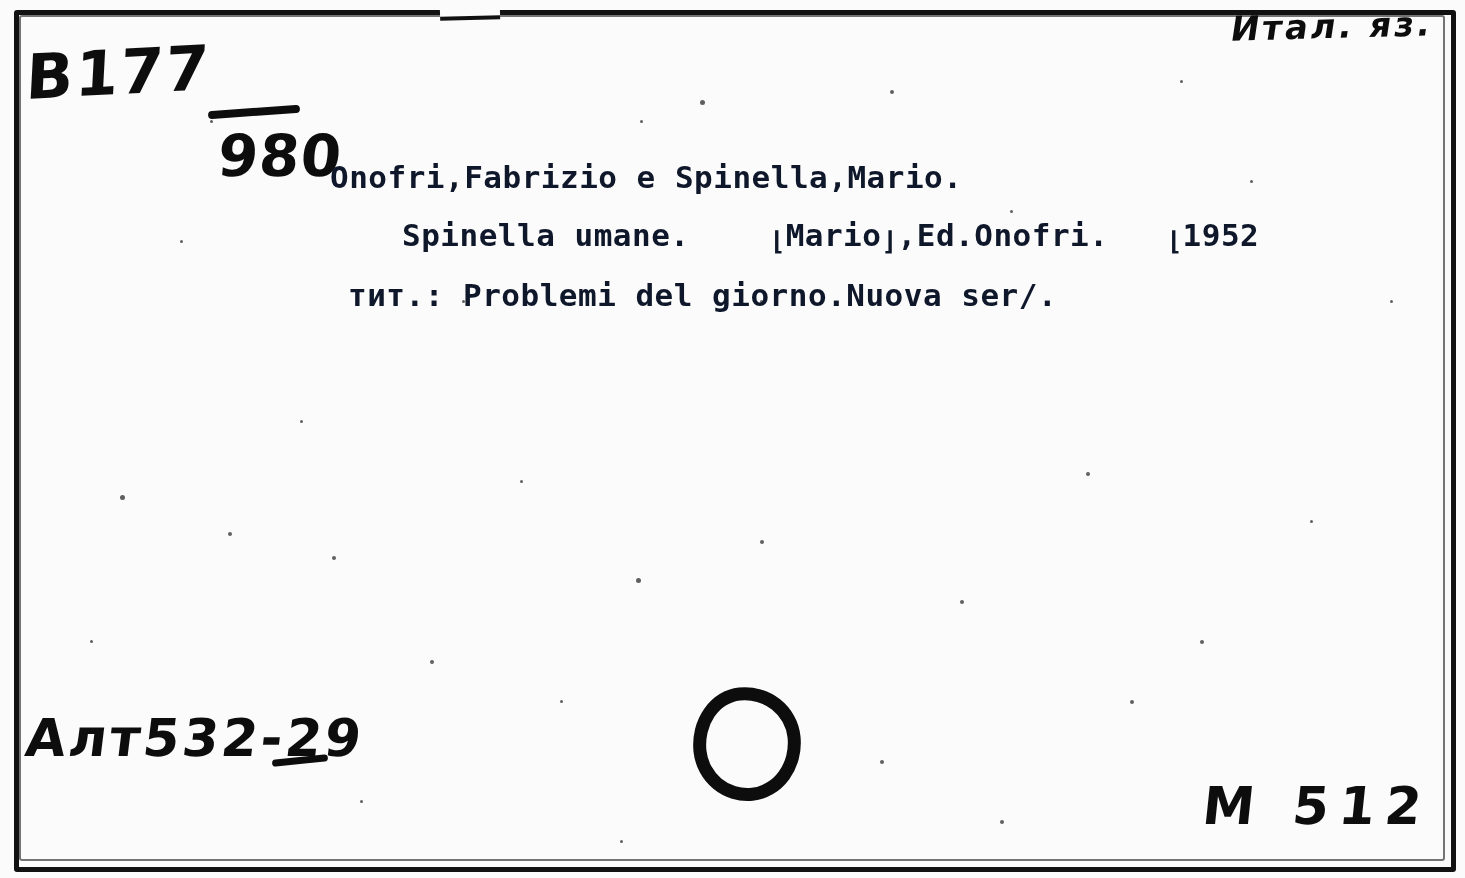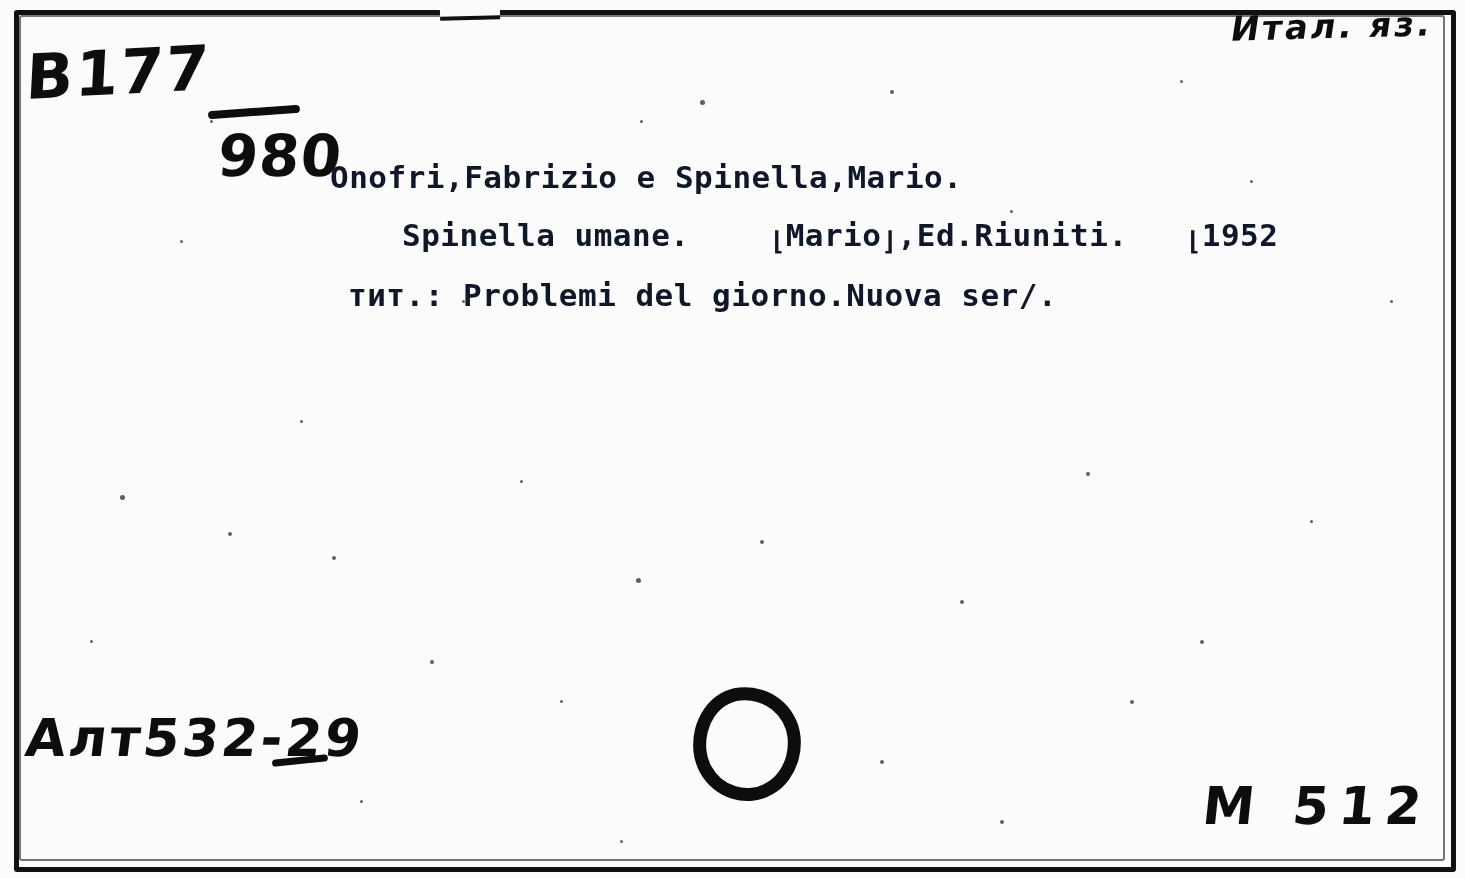--- a/index.html
+++ b/index.html
@@ -201,21 +201,21 @@
     </div>
 
   <div class="hand" id="lang-note">Итал. яз.</div>
 
   <div class="hand" id="shelfmark-top">B177</div>
   <div id="shelfmark-underline"></div>
   <div class="hand" id="shelfmark-bottom">980</div>
 
   <div id="typed">
     <div class="tline">Onofri,Fabrizio e Spinella,Mario.</div>
-    <div class="tline indent1"><span>Spinella umane.</span><span class="gap-md"></span><span class="bracket">⌊</span><span>Mario</span><span class="bracket">⌋</span><span>,Ed.Riuniti.</span><span class="gap-sm"></span><span class="bracket">⌊</span><span>1952</span></div>
+    <div class="tline indent1"><span>Spinella umane.</span><span class="gap-md"></span><span class="bracket">⌊</span><span>Mario</span><span class="bracket">⌋</span><span>,Ed.Onofri.</span><span class="gap-sm"></span><span class="bracket">⌊</span><span>1952</span></div>
     <div class="tline indent3">тит.: Problemi del giorno.Nuova ser/.</div>
   </div>
 
   <div class="hand" id="accession">Алт532-29</div>
   <div id="accession-strike"></div>
 
   <div id="o-stamp"></div>
 
   <div class="hand" id="bottom-right-mark">М 512</div>
 

